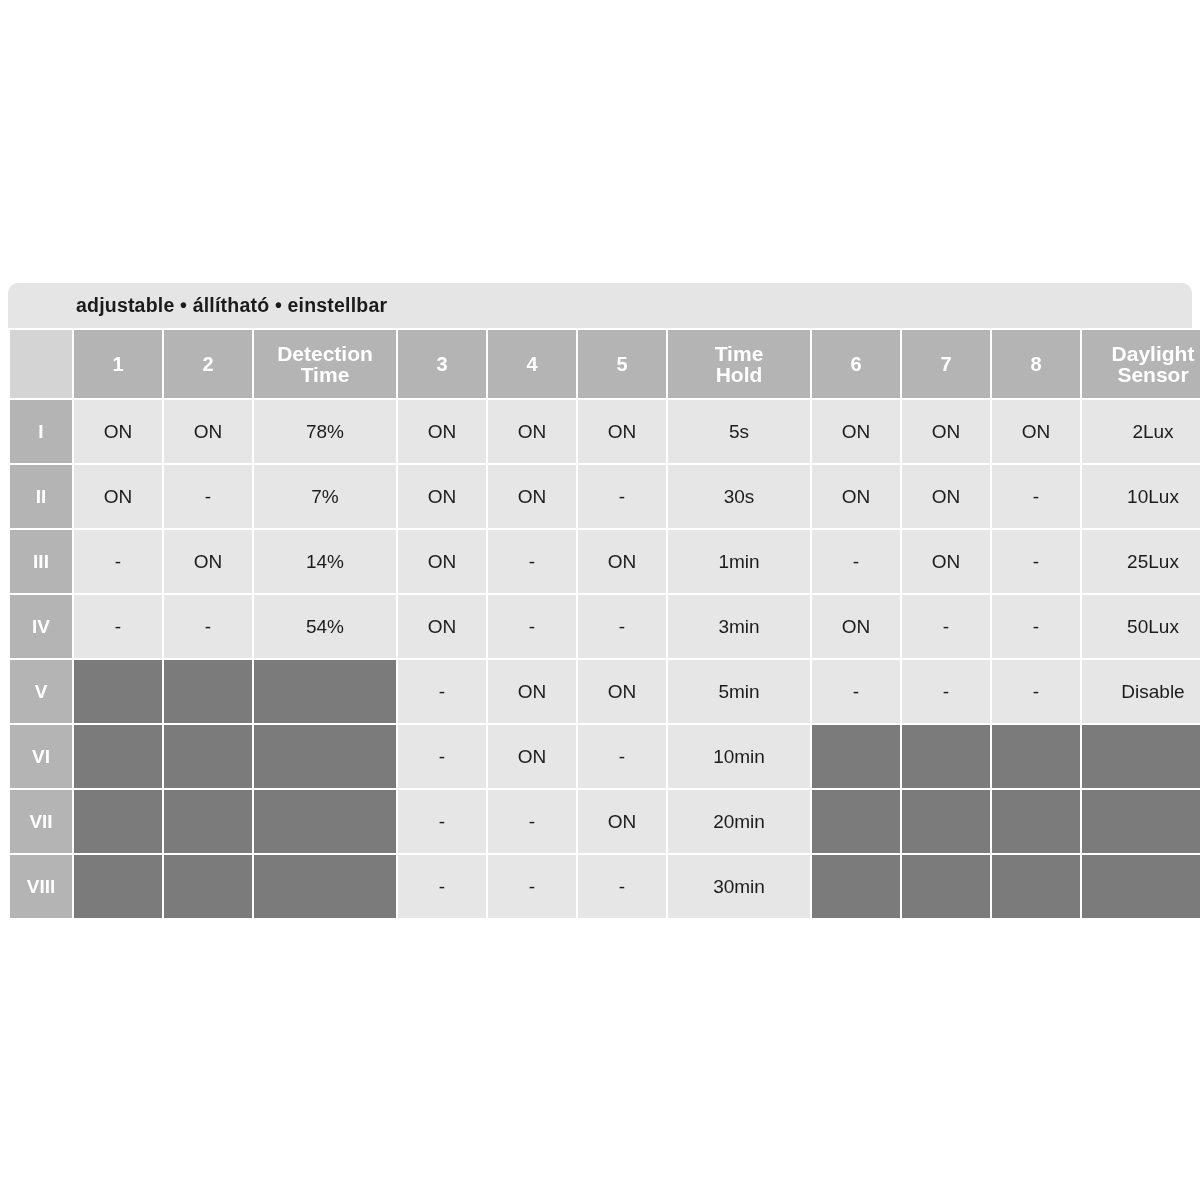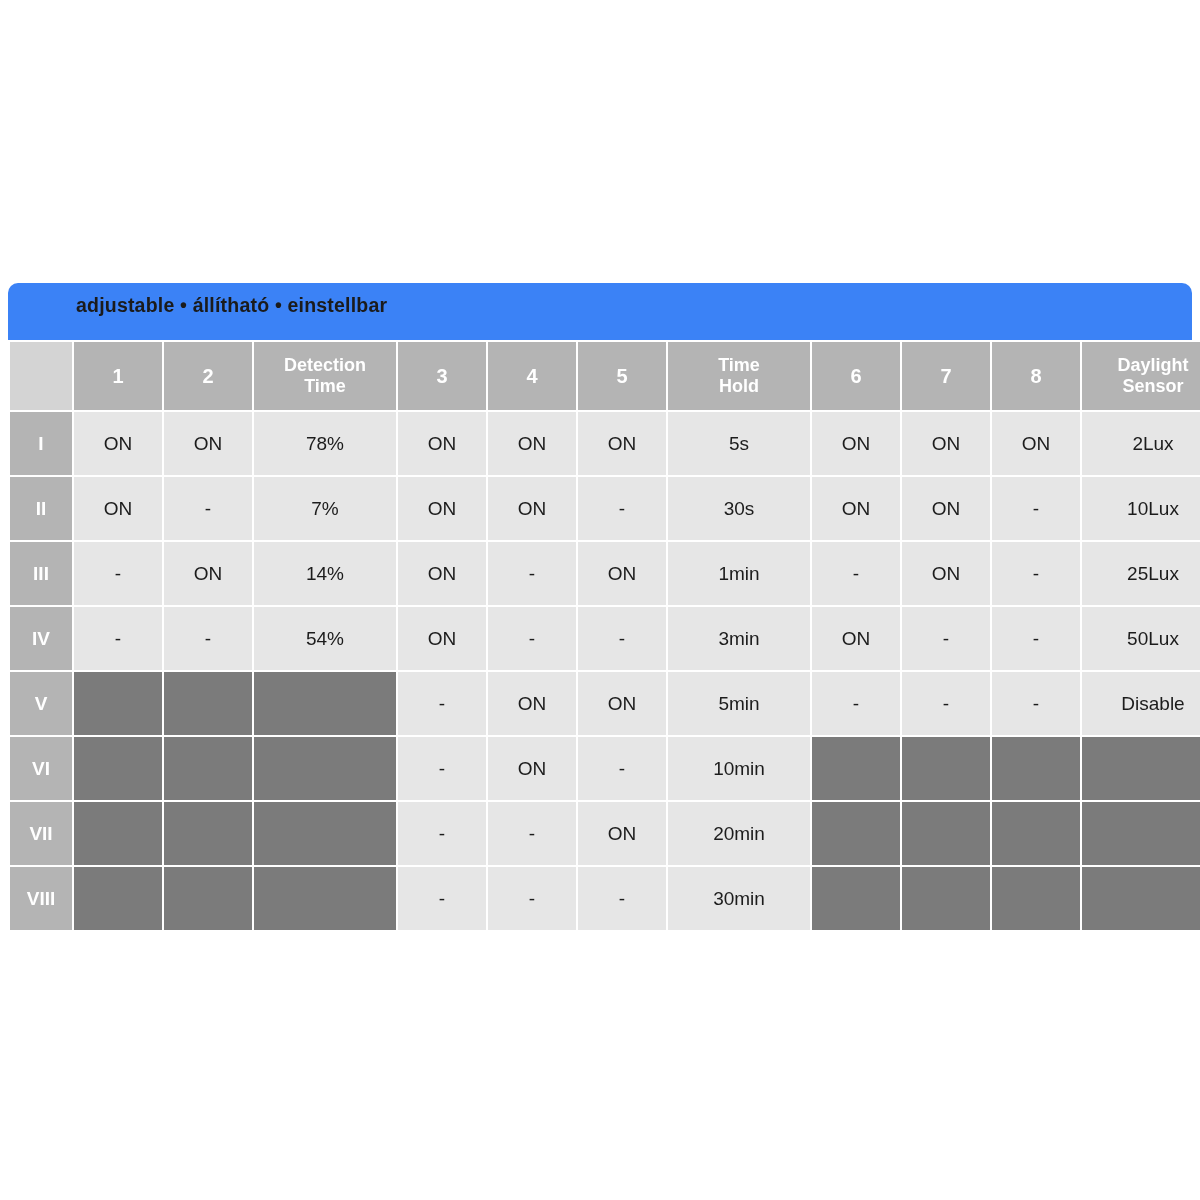--- a/index.html
+++ b/index.html
@@ -16,26 +16,26 @@
   }
 
   #sheet {
     position: absolute;
     left: 8px;
     top: 283px;
     width: 1184px;
   }
 
   .title-bar {
-    background: #3b82f6;
+    background: #e5e5e5;
     border-top-left-radius: 10px;
     border-top-right-radius: 10px;
     padding: 10px 18px 10px 68px;
     box-sizing: border-box;
-    height: 57px;
+    height: 45px;
   }
   .title-bar .title-text {
     font-size: 19.5px;
     font-weight: bold;
     color: #1b1b1b;
     letter-spacing: 0.2px;
     line-height: 25px;
   }
 
   table.matrix {
@@ -52,21 +52,21 @@
     text-align: center;
     vertical-align: middle;
     font-weight: normal;
     box-sizing: border-box;
   }
 
   
   tr.head-row td {
     background: #b4b4b4;
     color: #ffffff;
-    font-size: 18px;
+    font-size: 21px;
     font-weight: bold;
     height: 68px;
     line-height: 21px;
   }
   tr.head-row td.corner {
     background: #d4d4d4;
   }
   tr.head-row td.num {
     font-size: 20px;
   }

